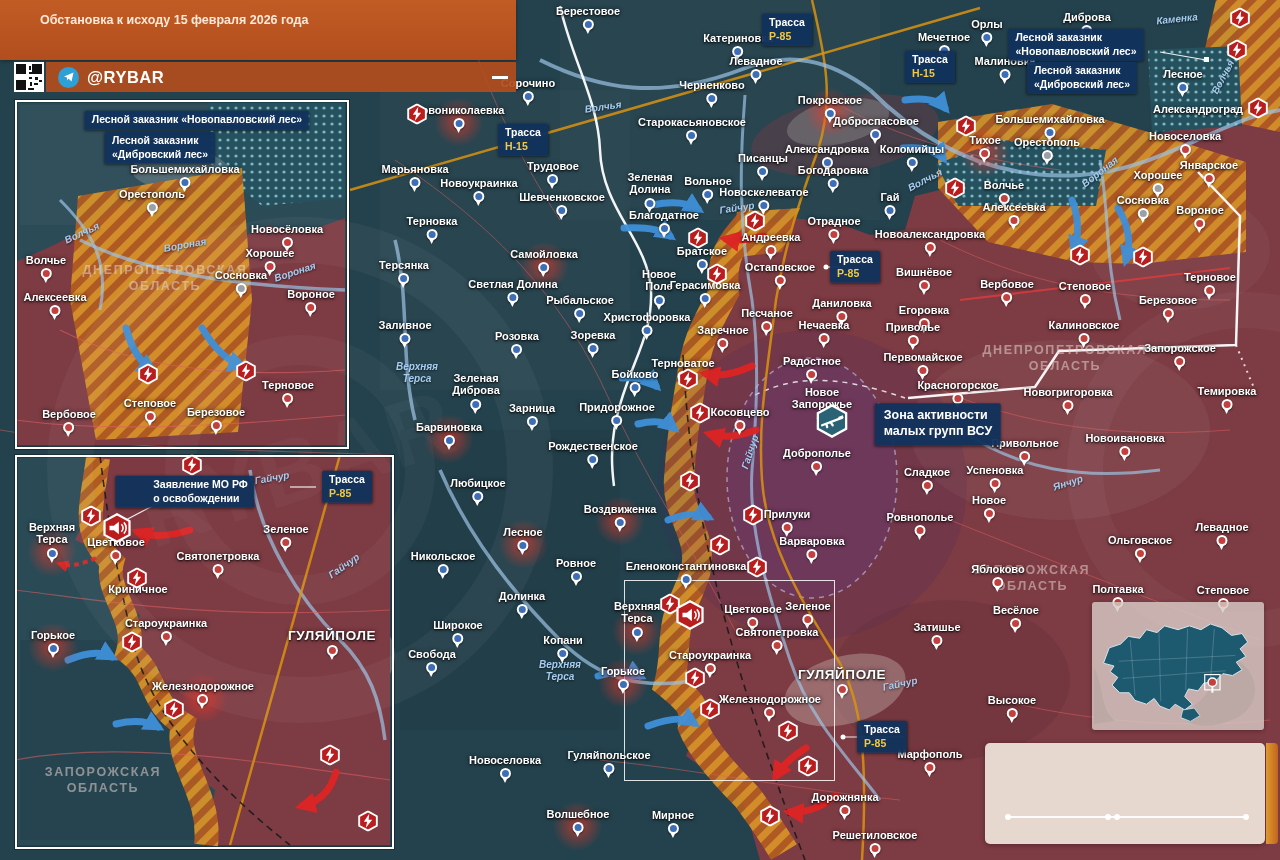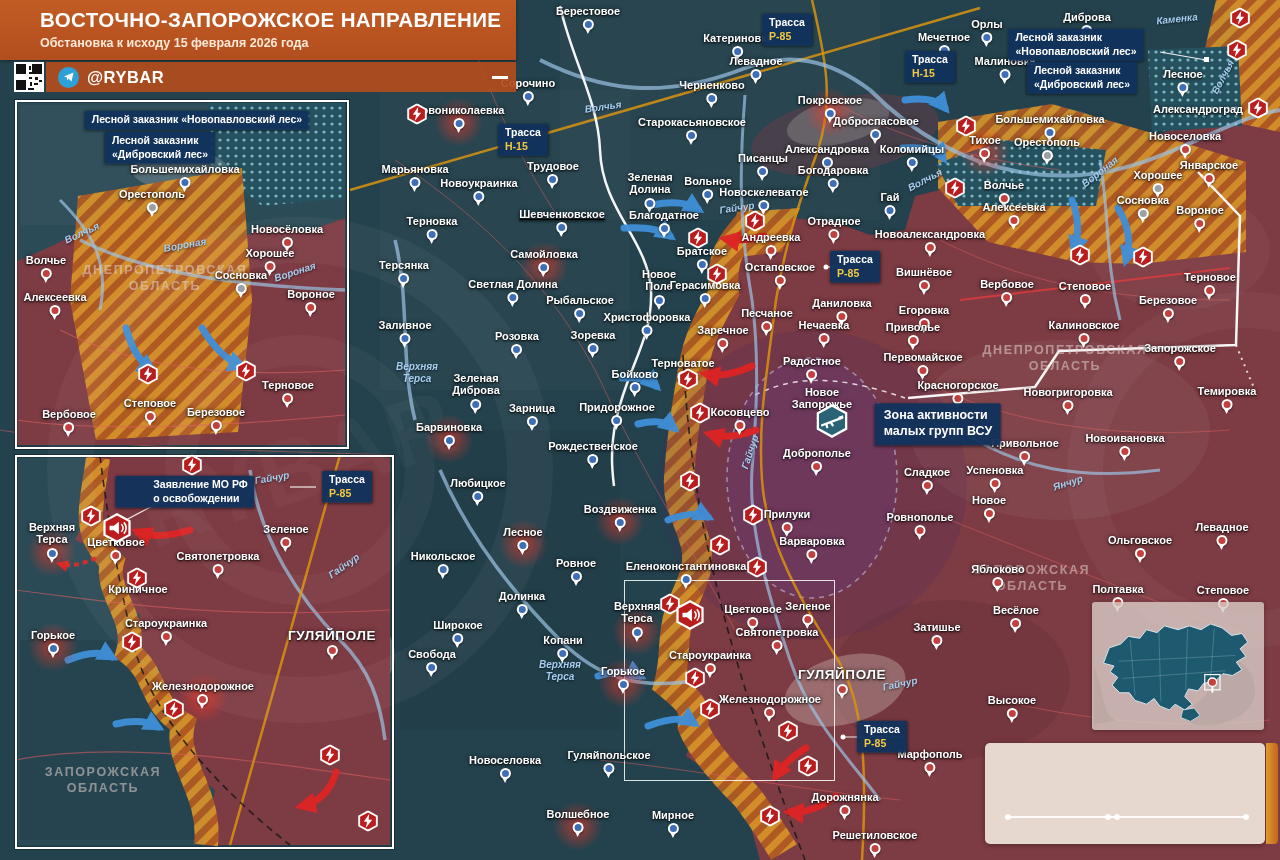--- a/index.html
+++ b/index.html
@@ -449,21 +449,21 @@
         <span class="pin p-r"></span>
       </div>
       <div class="town" style="left: 415px; top: 172px;">
         <span class="tl">Марьяновка</span>
         <span class="pin p-b"></span>
       </div>
       <div class="town" style="left: 479px; top: 186px;">
         <span class="tl">Новоукраинка</span>
         <span class="pin p-b"></span>
       </div>
-      <div class="town" style="left: 562px; top: 217px; text-decoration: underline;">
+      <div class="town" style="left: 562px; top: 200px;">
         <span class="tl">Шевченковское</span>
         <span class="pin p-b"></span>
       </div>
       <div class="town" style="left: 432px; top: 224px;">
         <span class="tl">Терновка</span>
         <span class="pin p-b"></span>
       </div>
       <div class="town" style="left: 404px; top: 268px;">
         <span class="tl">Терсянка</span>
         <span class="pin p-b"></span>
@@ -1046,21 +1046,20 @@
       <div class="river" style="left: 417px; top: 372px; --r: 0deg;">Верхняя
 Терса</div>
       <div class="river" style="left: 82px; top: 233px; --r: -25deg;">Волчья</div>
       <div class="river" style="left: 185px; top: 245px; --r: -10deg;">Вороная</div>
       <div class="river" style="left: 295px; top: 272px; --r: -18deg;">Вороная</div>
       <div class="river" style="left: 272px; top: 478px; --r: -10deg;">Гайчур</div>
       <div class="river" style="left: 344px; top: 566px; --r: -35deg;">Гайчур</div>
     </div>
 
 <div class="titlebar">
-  <div class="title">ВОСТОЧНО-ЗАПОРОЖСКОЕ НАПРАВЛЕНИЕ</div>
   <div class="subtitle">Обстановка к исходу 15 февраля 2026 года</div>
 </div>
 <div class="qr">
   <svg width="26" height="26" viewBox="0 0 26 26">
         <rect width="26" height="26" fill="#fff"></rect>
         <path fill="#111" d="M0,0h10v10h-10z M16,0h10v10h-10z M0,16h10v10h-10z M3,3h4v4h-4z M19,3h4v4h-4z M3,19h4v4h-4z M13,2h2v4h-2z M13,8h4v2h-4z M19,13h3v3h-3z M13,13h3v2h-3z M14,18h2v4h-2z M18,19h4v2h-4z M23,16h3v2h-3z M12,24h6v2h-6z"></path>
       </svg>
 </div>
 <div class="brandstrip">
   <span class="tg">

